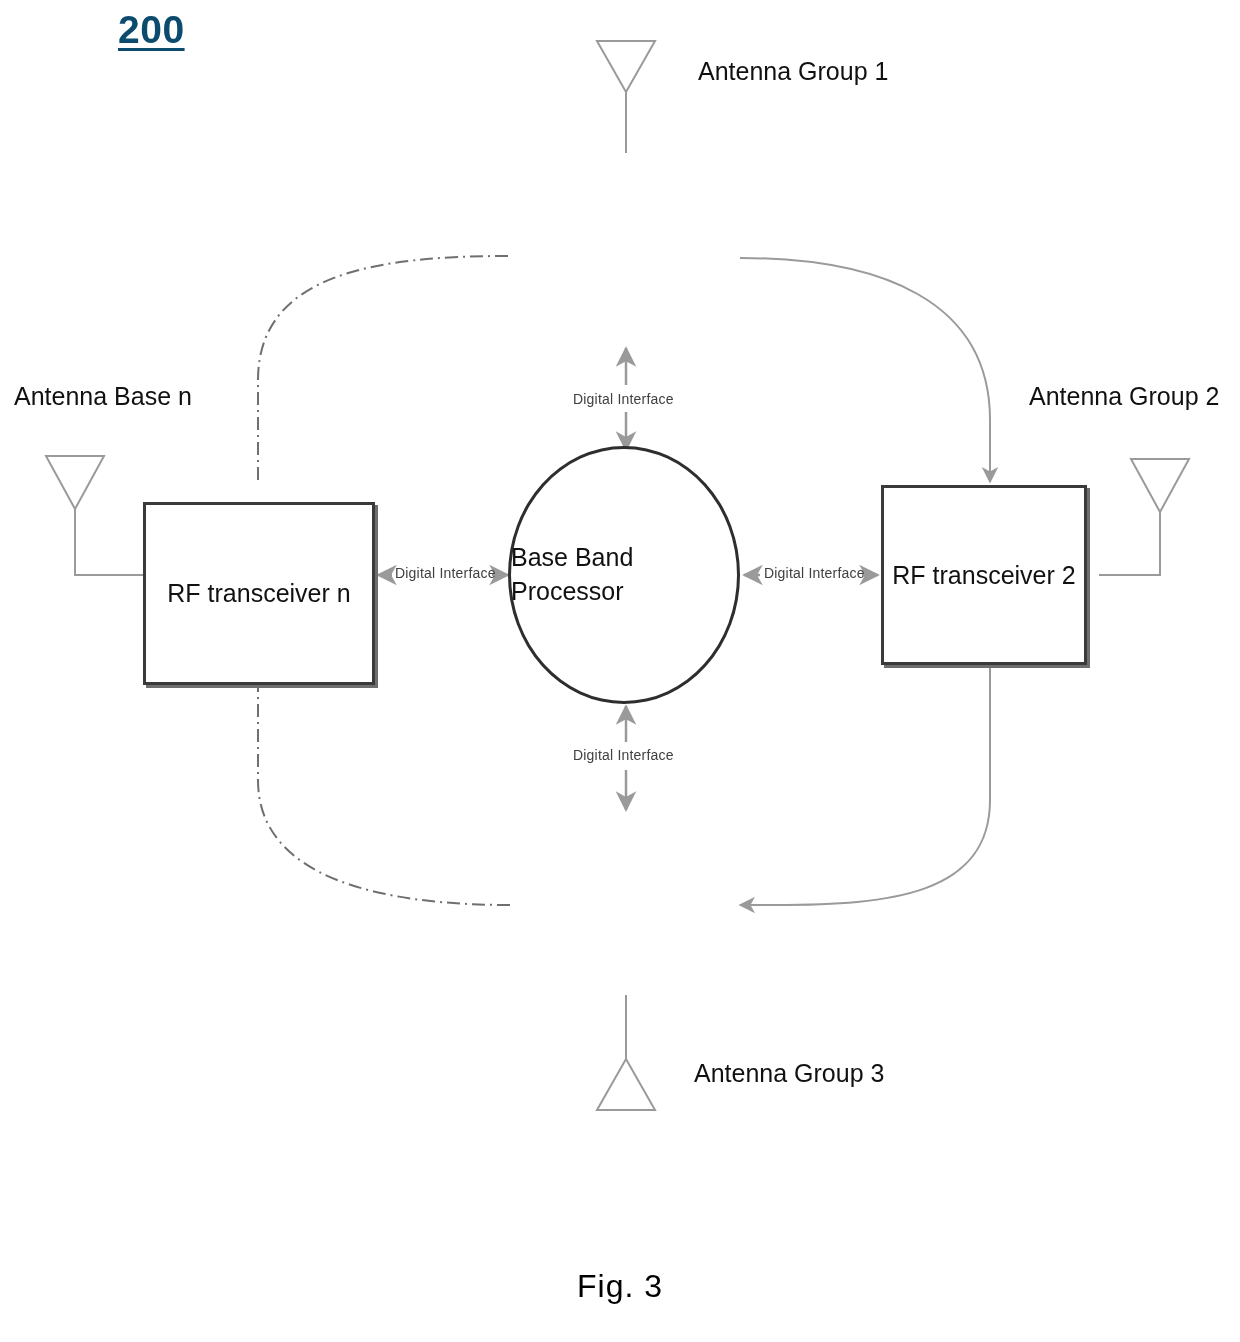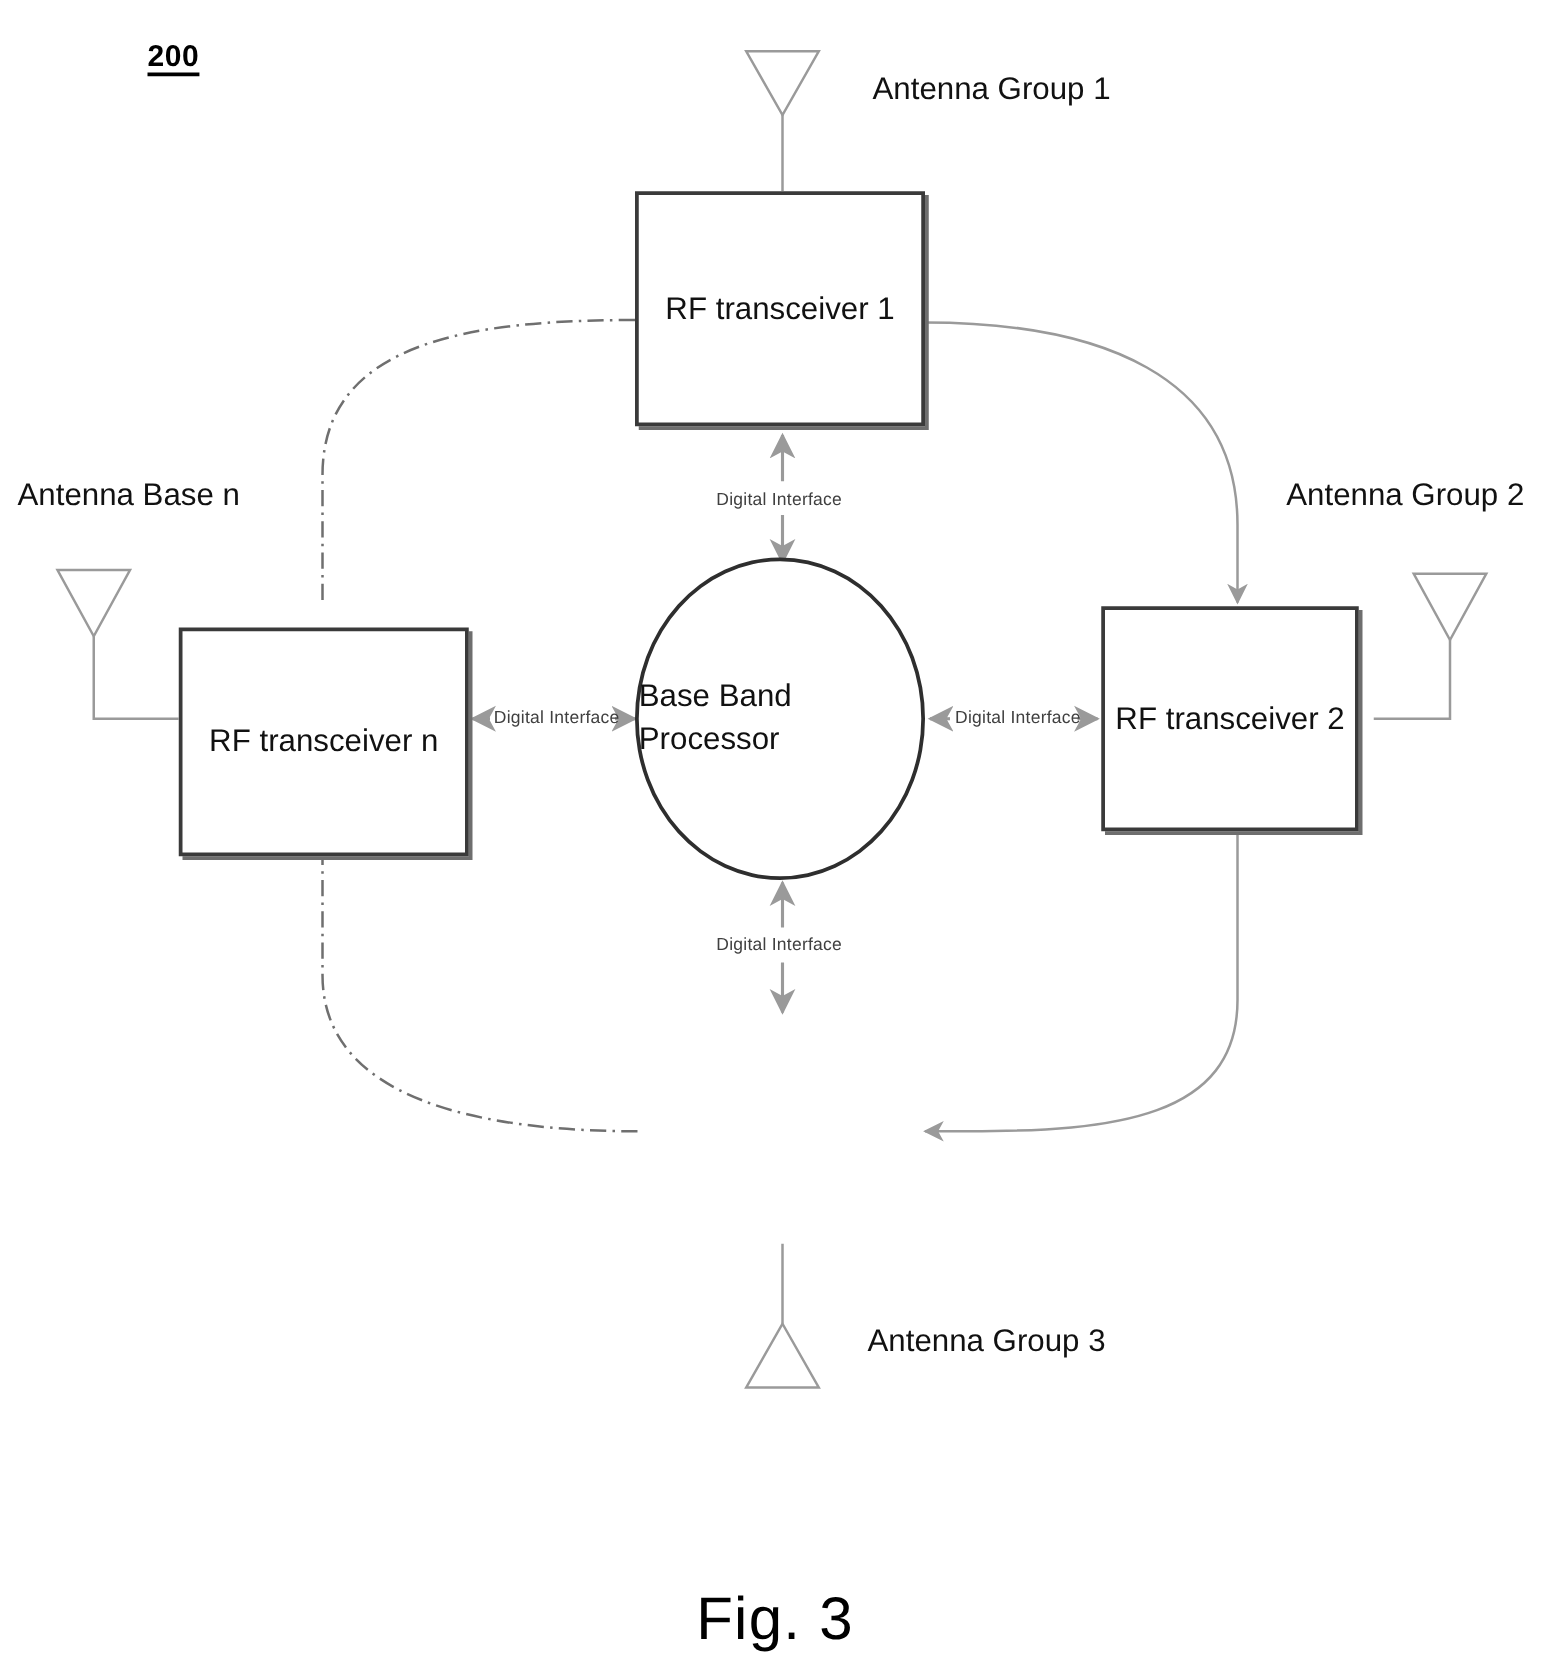--- a/index.html
+++ b/index.html
@@ -22,38 +22,37 @@
     top: 0;
     width: 1240px;
     height: 1342px;
   }
 
   
   .fig-number {
     position: absolute;
     left: 118px;
     top: 8px;
-    font-size: 24px;
+    font-size: 39px;
     font-weight: 600;
     letter-spacing: 0.5px;
     text-decoration: underline;
     text-underline-offset: 5px;
     text-decoration-thickness: 3px;
-    color: #000000;
-    margin-top: 24px;
+    color: #0c4a6e;
   }
 
   
   .fig-caption {
     position: absolute;
     left: 0;
     top: 1268px;
     width: 1240px;
     text-align: center;
-    font-size: 48px;
+    font-size: 32px;
     font-family: "Liberation Sans", sans-serif;
     letter-spacing: 1px;
     color: #000;
   }
 
   
   .box {
     position: absolute;
     box-sizing: border-box;
     background: #ffffff;
@@ -191,23 +190,20 @@
       <path d="M392,575 L378,575" fill="none" stroke="#9a9a9a" stroke-width="2.5" marker-end="url(#arrGray)"></path>
       <path d="M492,575 L508,575" fill="none" stroke="#9a9a9a" stroke-width="2.5" marker-end="url(#arrGray)"></path>
     </g>
 
     <g>
       <path d="M760,575 L744,575" fill="none" stroke="#9a9a9a" stroke-width="2.5" marker-end="url(#arrGray)"></path>
       <path d="M862,575 L878,575" fill="none" stroke="#9a9a9a" stroke-width="2.5" marker-end="url(#arrGray)"></path>
     </g>
   </svg>
 
-  <div class="box" id="box-rf1">
-    <span class="box-label">RF transceiver 1</span>
-  </div>
 
   <div class="box" id="box-rf2">
     <span class="box-label">RF transceiver 2</span>
   </div>
 
 
   <div class="box" id="box-rfn">
     <span class="box-label">RF transceiver n</span>
   </div>
 

